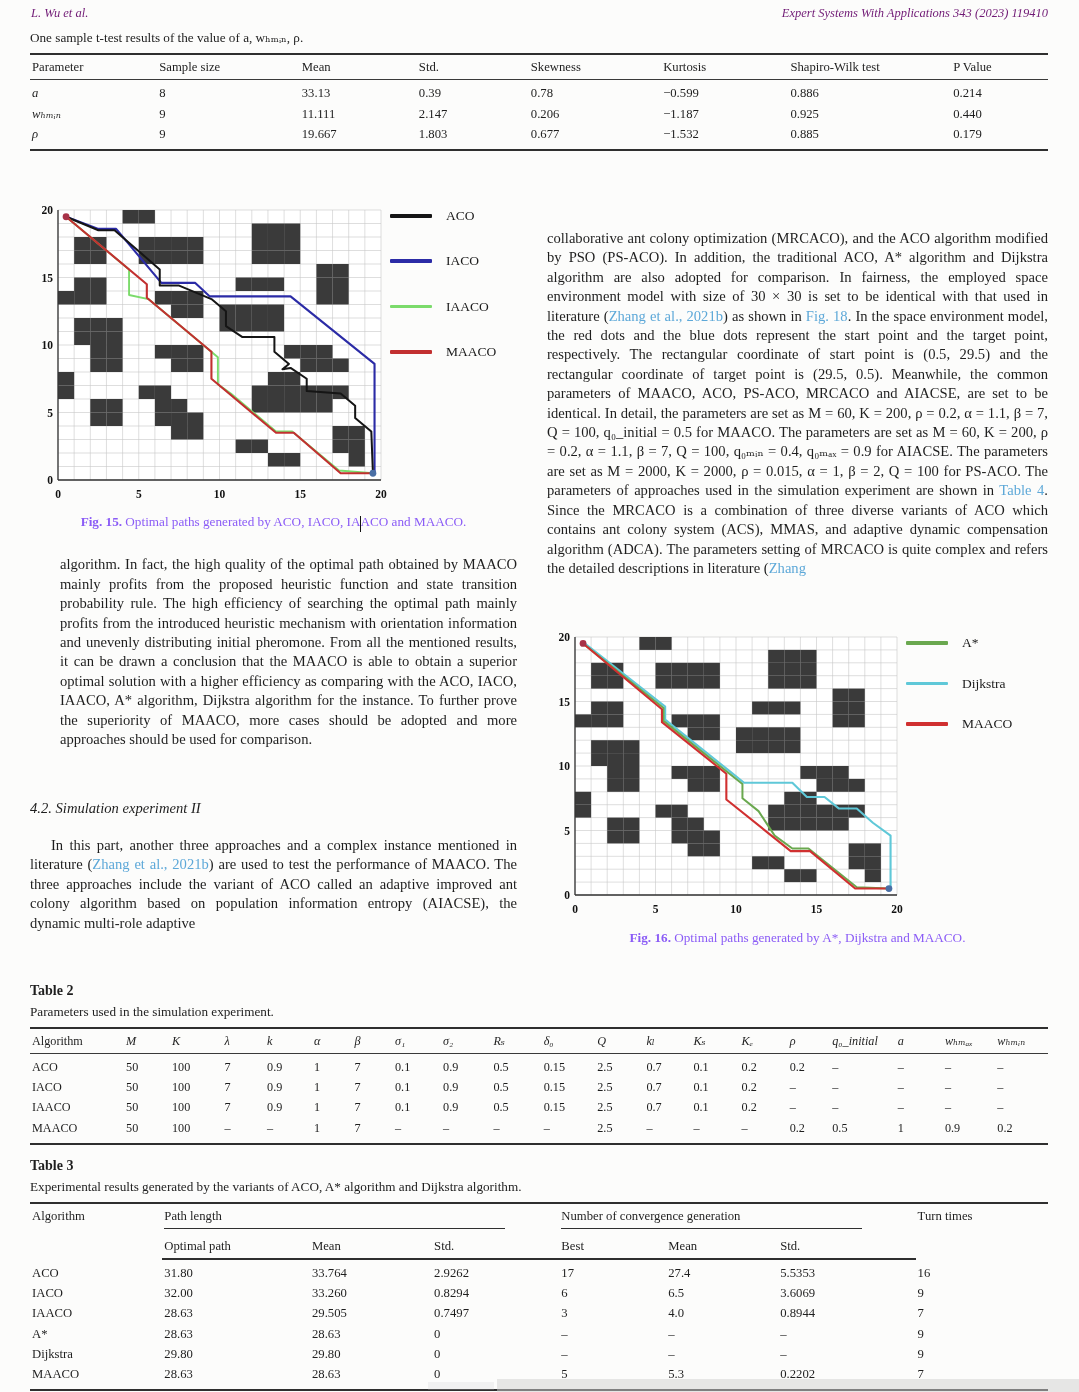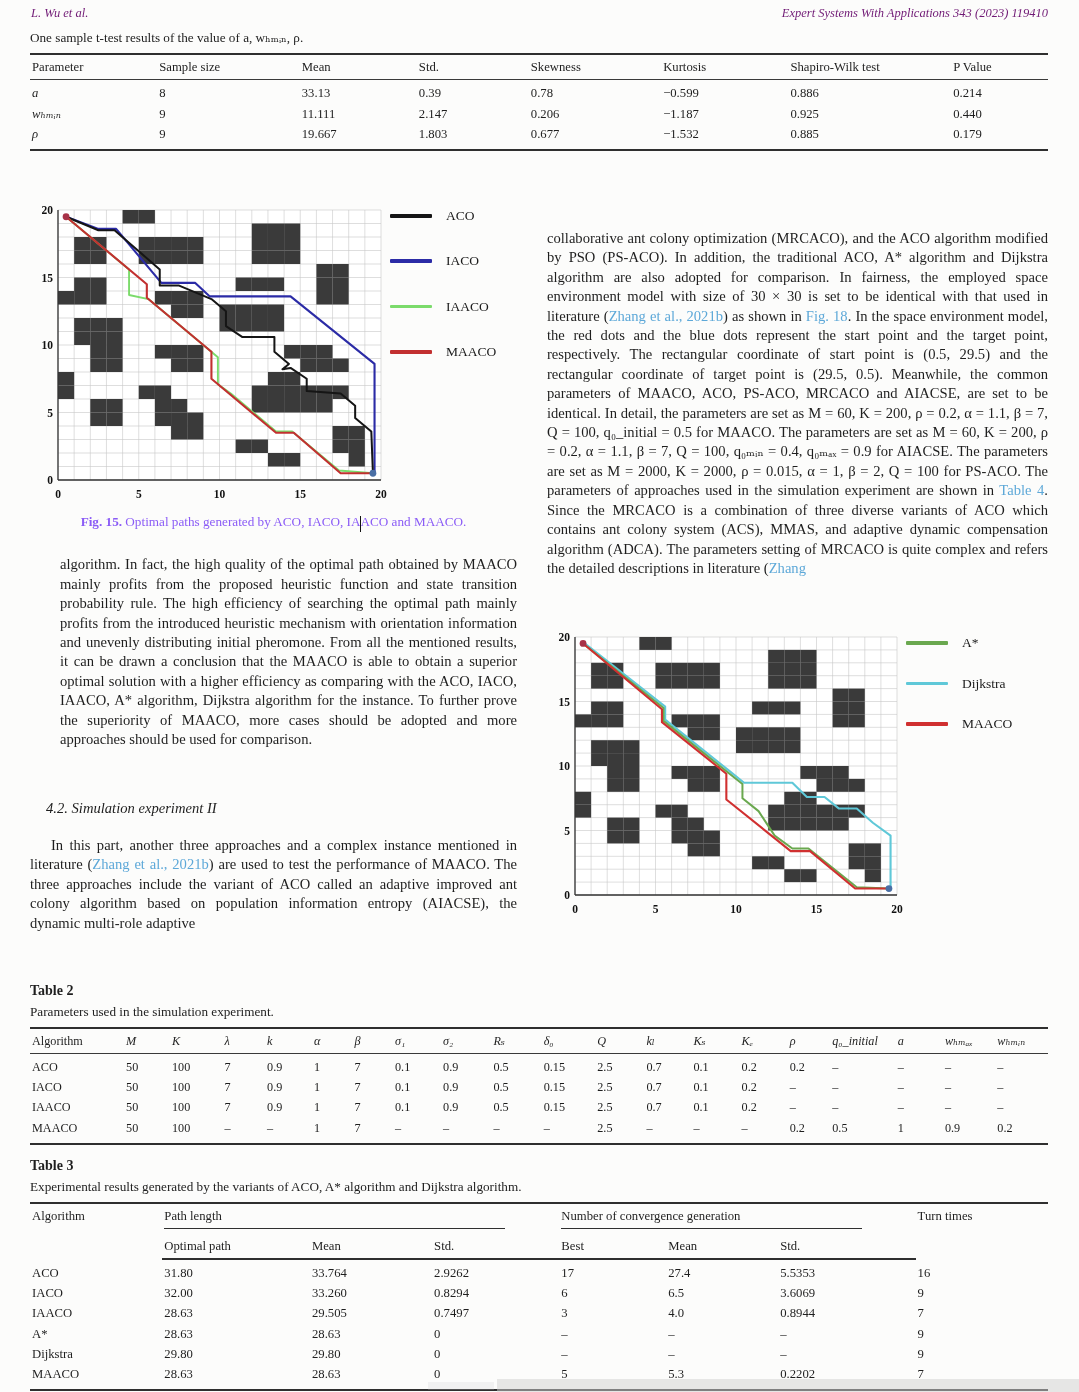--- a/index.html
+++ b/index.html
@@ -31,21 +31,21 @@
   
   .col{position:absolute;font-size:14.6px;line-height:19.4px;text-align:justify;}
   .leftcol{left:30px;top:196px;width:487px;}
   .rightcol{left:547px;top:188px;width:501px;margin-top:41px;}
   .para{margin:0;}
   .para-indent{text-indent:21px;}
   .seg-link{color:#5da8d8;}
   .seg-b{font-weight:bold;}
   .caret{display:inline-block;width:0;border-left:1.7px solid #111;height:1.25em;
          vertical-align:text-bottom;margin:0 -0.5px;position:relative;top:3px;}
-  .sect-head{font-style:italic;font-size:14.6px;margin:16px;}
+  .sect-head{font-style:italic;font-size:14.6px;margin:0;}
   
   .figrow{display:flex;align-items:flex-start;}
   .figcaption{font-size:13.2px;text-align:center;color:#8b5cf6;}
   .legend{padding-top:8px;}
   .legend-item{display:flex;align-items:center;}
   .fig15 .legend-item{margin-bottom:26px;}
   .fig16 .legend-item{margin-bottom:21px;}
   .swatch{display:inline-block;width:42px;height:3.8px;margin-right:14px;border-radius:1px;}
   .legend-label{font-size:13.5px;color:#1a1a1a;}
   .fig15{margin-top:2px;}
@@ -512,20 +512,21 @@
             <div class="legend-item">
               <span class="swatch" style="background: rgb(95, 200, 216);"></span>
               <span class="legend-label">Dijkstra</span>
             </div>
             <div class="legend-item">
               <span class="swatch" style="background: rgb(208, 48, 48);"></span>
               <span class="legend-label">MAACO</span>
             </div>
           </div>
       </div>
+      <div class="figcaption"><span class="seg-b">Fig. 16.</span><span>  Optimal paths generated by A*, Dijkstra and MAACO.</span></div>
     </div>
   </div>
 
   <div class="tblock table2" style="position:absolute;left:30px;top:983px;width:1018px;">
     <div class="tbl-title">Table 2</div>
     <div class="tbl-caption">Parameters used in the simulation experiment.</div>
     <div>
         <table class="ptable">
           <colgroup>
             <col style="width: 8.6%;">

